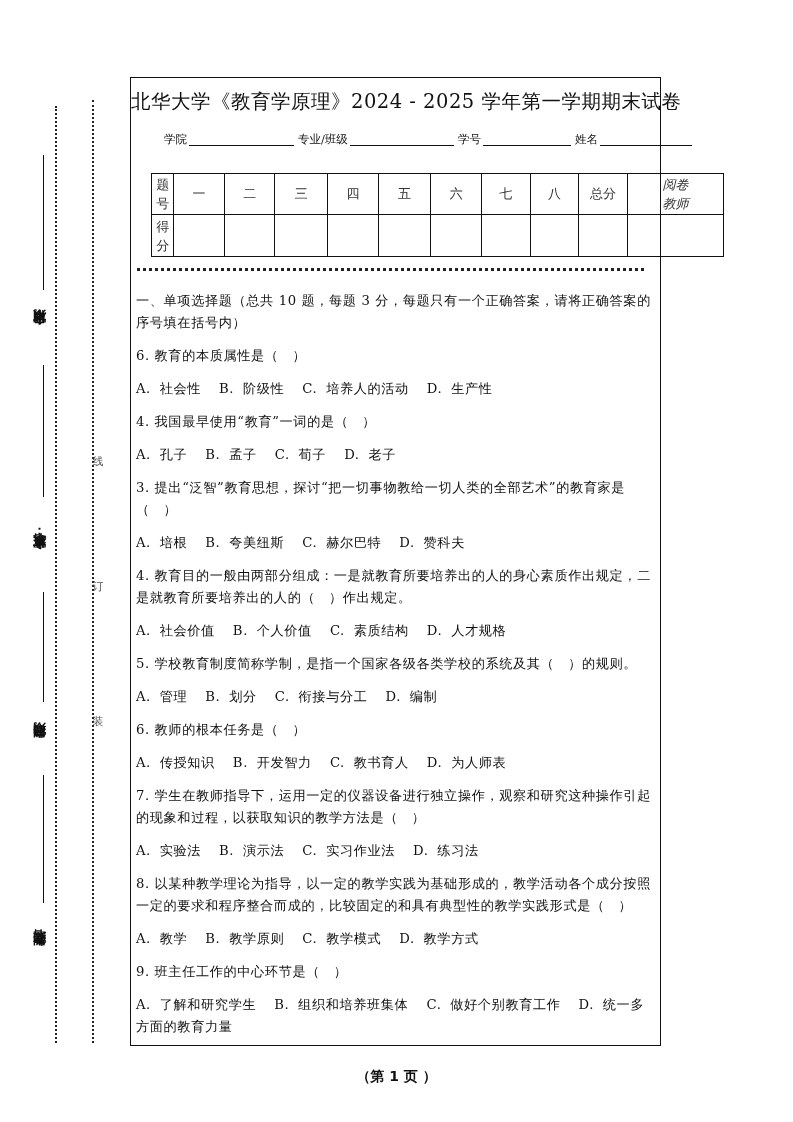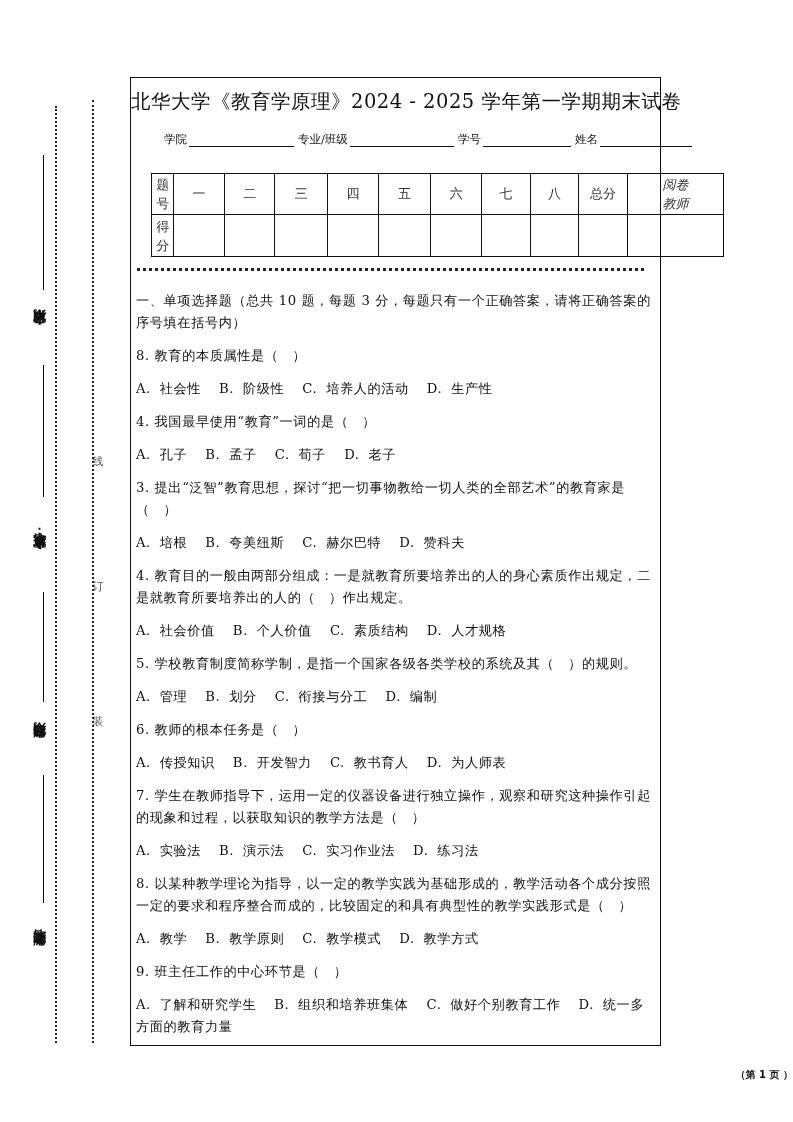--- a/index.html
+++ b/index.html
@@ -31,21 +31,21 @@
     .frame {
       position: absolute; left: 130px; top: 77px; width: 531px; height: 969px;
       border: 1.5px solid #111; box-sizing: border-box;
     }
     .title {
       position: absolute; left: 0; right: 0; top: 10px; text-align: center;
       font-size: 19.5px; letter-spacing: 0.5px; white-space: nowrap;
     }
     .info-row {
       position: absolute; top: 54px; left: 33px; font-size: 11.5px;
-      display: flex; align-items: flex-end; white-space: nowrap;
+      display: flex; align-items: flex-start; white-space: nowrap;
     }
     .info-row .lbl { margin-right: 2px; }
     .info-row .blank {
       display: inline-block; border-bottom: 1px solid #111; height: 13px;
       margin-right: 4px;
     }
     table.score {
       position: absolute; left: 20px; top: 95px; width: 573px;
       border-collapse: collapse; font-size: 13px; table-layout: fixed;
     }
@@ -61,22 +61,22 @@
       border-top: 3px dotted #222;
     }
     .content {
       position: absolute; left: 5px; right: 5px; top: 212px;
       font-size: 13.2px; line-height: 22px; letter-spacing: 0.6px;
     }
     .content p { margin: 0 0 11px 0; }
     .content p.opts { margin-bottom: 11px; word-spacing: 4px; }
     .opt { margin-right: 18px; }
     .footer {
-      position: absolute; top: 1068px; left: 0; right: 0; text-align: right;
-      font-size: 10px; font-weight: bold;
+      position: absolute; top: 1068px; left: 0; right: 0; text-align: center;
+      font-size: 14px; font-weight: bold;
       font-family: "DejaVu Sans", "Liberation Sans", sans-serif;
     }
   </style>
 </head>
 <body>
 
 <div>
   <div class="dot-line" style="left:55px; top:106px; height:937px;"></div>
   <div class="dot-line" style="left:92px; top:100px; height:943px;"></div>
 
@@ -151,21 +151,21 @@
       <td></td>
     </tr>
   </tbody>
     </table>
 
   <div class="dash-sep"></div>
 
   <div class="content">
     <p>一、单项选择题（总共 10 题，每题 3 分，每题只有一个正确答案，请将正确答案的序号填在括号内）</p>
     <div id="questions">
-        <p>8. 教育的本质属性是（　）</p>
+        <p>6. 教育的本质属性是（　）</p>
         <p class="opts"><span class="opt">A. 社会性</span><span class="opt">B. 阶级性</span><span class="opt">C. 培养人的活动</span><span class="opt">D. 生产性</span></p>
         <p>4. 我国最早使用“教育”一词的是（　）</p>
         <p class="opts"><span class="opt">A. 孔子</span><span class="opt">B. 孟子</span><span class="opt">C. 荀子</span><span class="opt">D. 老子</span></p>
         <p>3. 提出“泛智”教育思想，探讨“把一切事物教给一切人类的全部艺术”的教育家是（　）</p>
         <p class="opts"><span class="opt">A. 培根</span><span class="opt">B. 夸美纽斯</span><span class="opt">C. 赫尔巴特</span><span class="opt">D. 赞科夫</span></p>
         <p>4. 教育目的一般由两部分组成：一是就教育所要培养出的人的身心素质作出规定，二是就教育所要培养出的人的（　）作出规定。</p>
         <p class="opts"><span class="opt">A. 社会价值</span><span class="opt">B. 个人价值</span><span class="opt">C. 素质结构</span><span class="opt">D. 人才规格</span></p>
         <p>5. 学校教育制度简称学制，是指一个国家各级各类学校的系统及其（　）的规则。</p>
         <p class="opts"><span class="opt">A. 管理</span><span class="opt">B. 划分</span><span class="opt">C. 衔接与分工</span><span class="opt">D. 编制</span></p>
         <p>6. 教师的根本任务是（　）</p>

